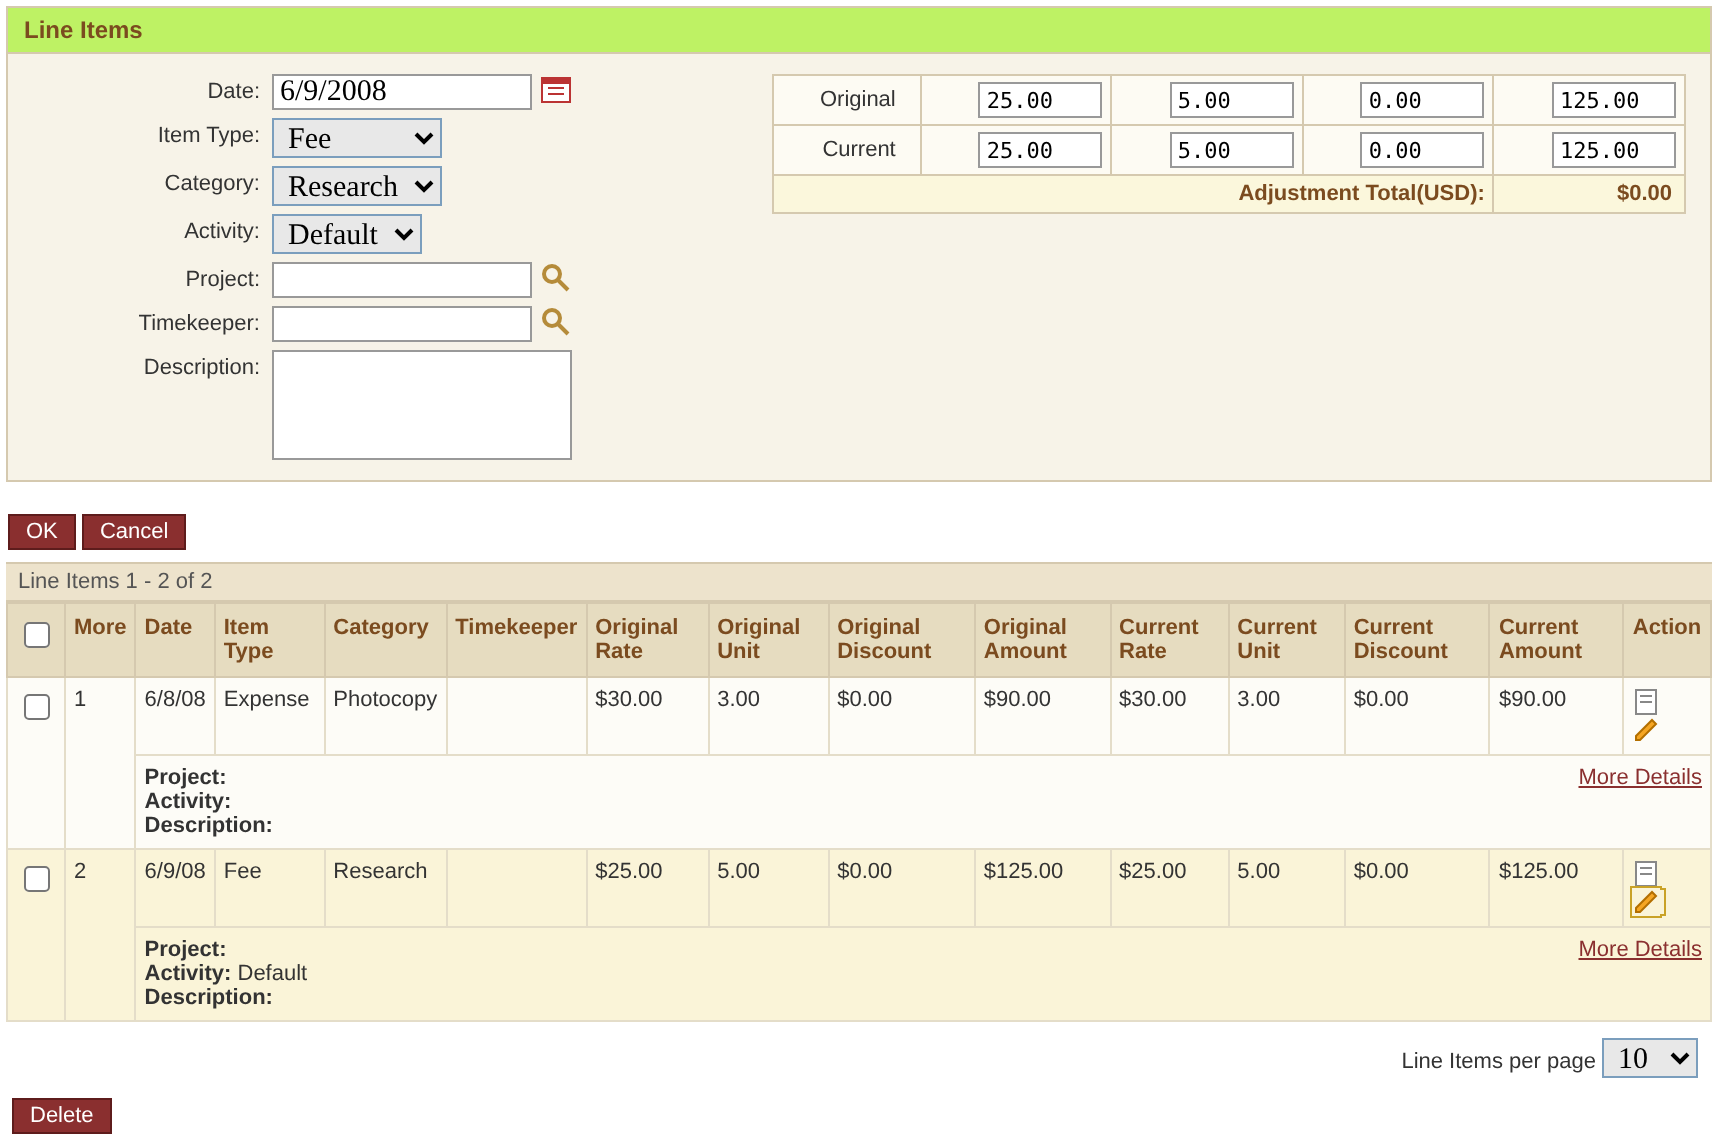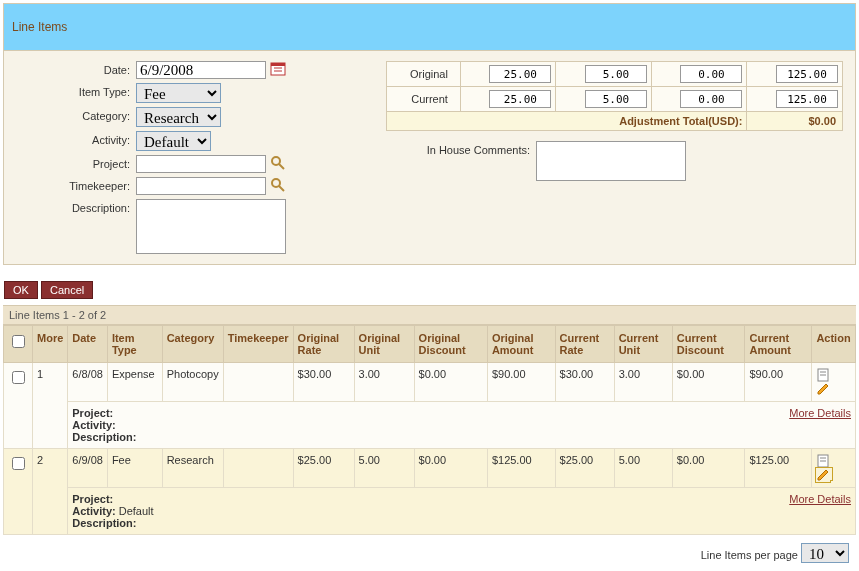--- a/index.html
+++ b/index.html
@@ -10,24 +10,24 @@
     color: #333;
     background: #fff;
     width: 859px;
   }
   .panel {
     border: 1px solid #d5c9af;
     background: #f7f3e8;
     margin: 3px;
   }
   .panel-header {
-    background: #7dd3fc;
+    background: #bef264;
     color: #7b4b1f;
-    font-weight: normal;
-    padding: 16px 8px;
+    font-weight: bold;
+    padding: 4px 8px;
     font-size: 12px;
     border-bottom: 1px solid #d5c9af;
   }
   .panel-body { padding: 10px 12px 6px 12px; }
   .form-columns { display: flex; gap: 30px; }
   .left-col { flex: 0 0 340px; }
   .right-col { flex: 1; }
   .form-row { display: flex; align-items: flex-start; margin-bottom: 4px; }
   .form-label { width: 120px; text-align: right; padding-right: 6px; padding-top: 3px; color: #333; }
   .form-label-r { width: 150px; text-align: right; padding-right: 6px; padding-top: 3px; color: #333; }
@@ -54,21 +54,21 @@
   .rates-table th {
     background: #e6dcc0; color: #7b4b1f; font-weight: bold;
     padding: 4px 6px; text-align: center; font-size:11px;
     border:1px solid #d5c9af;
   }
   .rates-table td {
     background: #fdfbf3; padding: 3px 4px; text-align: right;
     border:1px solid #d5c9af; font-size:11px;
   }
   .rates-table td.rowlabel { text-align: right; padding-right:12px; color:#333; }
-  .rates-table input { width: 62px; text-align: center; font-family: monospace; font-size:11px; }
+  .rates-table input { width: 62px; text-align: left; font-family: monospace; font-size:11px; }
   .adj-row td { background:#fbf7dc; font-weight:bold; color:#7b4b1f; }
   .adj-row .adj-val { text-align:right; padding-right:6px; }
   .buttons { margin: 16px 0 6px 4px; }
   .btn {
     background: #8a2f2f; color: #fff; border: 1px solid #5e1c1c;
     font-size: 11px; padding: 2px 8px; cursor: pointer; font-family:inherit;
   }
   .sub-header {
     background: #ede3cc; color:#555; padding: 3px 6px;
     border-top:1px solid #d5c9af; border-bottom:1px solid #d5c9af;
@@ -174,24 +174,20 @@
             <td><input type="text" value="0.00" style=""></td>
             <td><input type="text" value="125.00" style=""></td>
           </tr>
           <tr class="adj-row">
             <td colspan="4" style="text-align:right;">Adjustment Total(USD):</td>
             <td class="adj-val">$0.00</td>
           </tr>
         </tbody>
           </table>
         <div style="height:10px"></div>
-        <div class="form-row">
-          <div class="form-label-r">In House Comments:</div>
-          <textarea class="cmt-area" style=""></textarea>
-        </div>
       </div>
     </div>
   </div>
 </div>
 
 <div class="buttons">
   <button class="btn">OK</button>
   <button class="btn">Cancel</button>
 </div>
 

